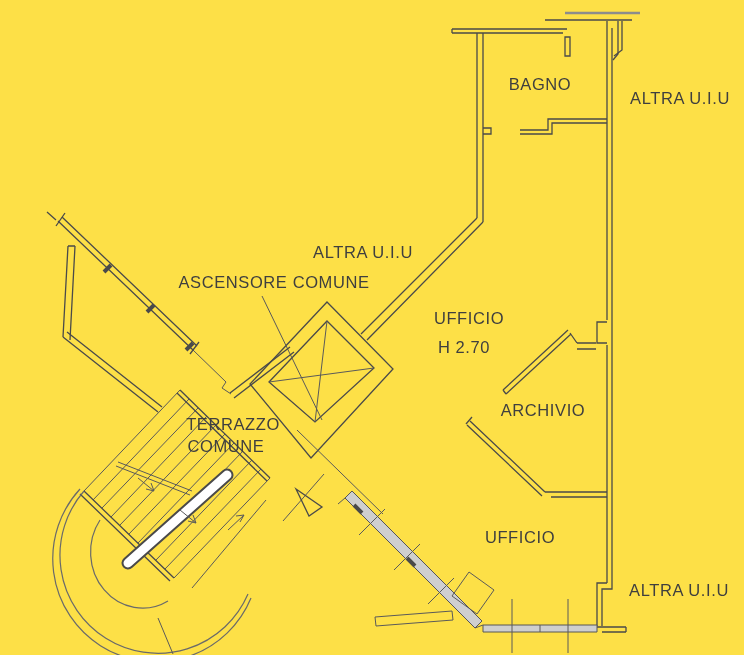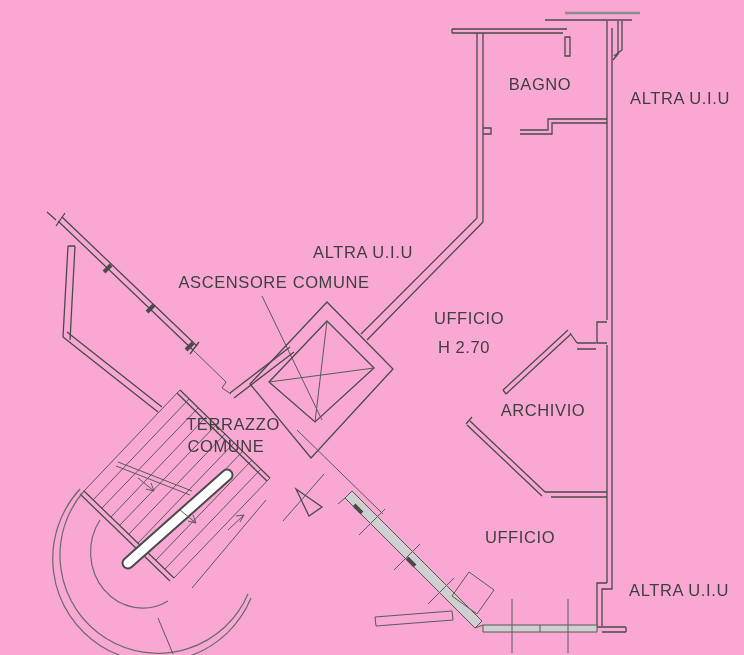--- a/index.html
+++ b/index.html
@@ -1,16 +1,16 @@
 <!DOCTYPE html>
 <html><head>
 <meta charset="utf-8">
 <style>
   html,body{margin:0;padding:0;background:#ffffff;}
-  #plan-wrap{position:relative;width:744px;height:655px;background:#f9a8d4;overflow:hidden;
+  #plan-wrap{position:relative;width:744px;height:655px;background:#fde047;overflow:hidden;
              font-family:"Liberation Sans", sans-serif;text-align:center;}
   svg{position:absolute;left:0;top:0;}
   text{font-family:"Liberation Sans", sans-serif;fill:#3f3f3f;letter-spacing:0.6px;}
   .lbl{font-size:16.5px;}
   .wall{stroke:#4a4a4a;stroke-width:1.3;fill:none;}
   .wall-thin{stroke:#5a5a5a;stroke-width:1;fill:none;}
   .wall-gray{stroke:#8c8c8c;stroke-width:2.4;fill:none;}
   .glz{fill:#cfcfcf;stroke:#565656;stroke-width:1;}
   .tread{stroke:#5a5a5a;stroke-width:1;fill:none;}
   .curve{stroke:#6a6a6a;stroke-width:1.2;fill:none;}

